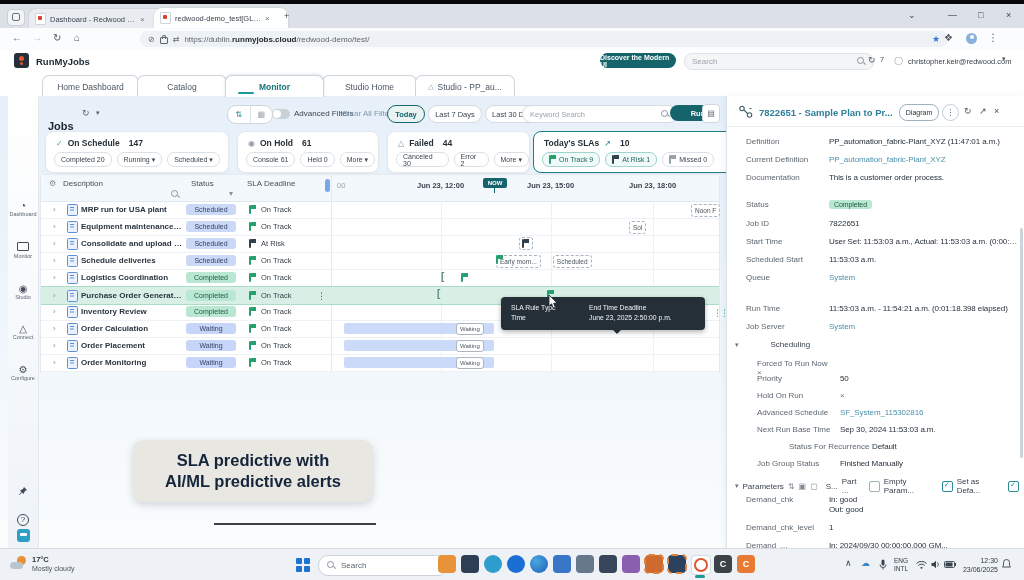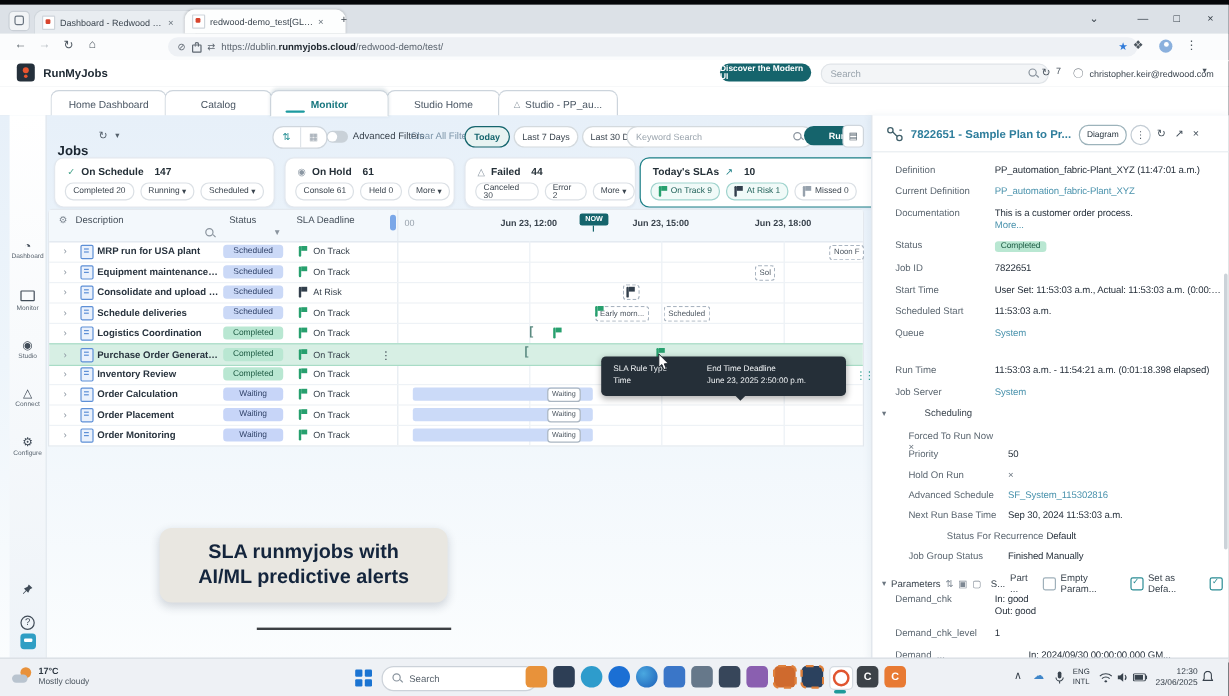--- a/index.html
+++ b/index.html
@@ -489,21 +489,21 @@
           <span class="tt-c" style="left:88px;top:6px;">End Time Deadline</span>
           <span class="tt-c" style="left:88px;top:16px;">June 23, 2025 2:50:00 p.m.</span>
         </div>
 
         <svg class="cursor" style="left:507px;top:120px;" width="10" height="14" viewBox="0 0 10 14">
           <path d="M1,0 L1,11 L3.6,8.8 L5.2,13 L7.2,12.2 L5.6,8.2 L9,8 Z" fill="#fff" stroke="#1c242c" stroke-width="0.8"></path>
         </svg>
       </div>
 
       <div class="callout">
-        <span>SLA runmyjobs with</span>
+        <span>SLA predictive with</span>
         <span>AI/ML predictive alerts</span>
       </div>
       <div class="uline"></div>
 
       <div class="panel">
         <svg style="position:absolute;left:11px;top:9px;" width="16" height="14" viewBox="0 0 16 14">
           <circle cx="4" cy="3.5" r="2.2" fill="none" stroke="#41606b" stroke-width="1.1"></circle>
           <circle cx="11.5" cy="10" r="2.2" fill="none" stroke="#41606b" stroke-width="1.1"></circle>
           <path d="M6 5 L9.5 8.5 M11.5 3.5 L13.5 3.5" stroke="#41606b" stroke-width="1.1" fill="none"></path>
         </svg>
@@ -519,24 +519,20 @@
               <span class="lb">Definition</span>
               <span class="vl">PP_automation_fabric-Plant_XYZ (11:47:01 a.m.)</span>
             </div>
           <div class="frow" style="top:46px;">
               <span class="lb">Documentation</span>
               <span class="vl">This is a customer order process.</span>
             </div>
           <div class="frow" style="top:28px;">
               <span class="lb">Current Definition</span>
               <span class="vl vlink">PP_automation_fabric-Plant_XYZ</span>
-            </div>
-          <div class="frow" style="top:56px;">
-              <span class="lb"></span>
-              <span class="vl vlink">More...</span>
             </div>
           <div class="frow" style="top:73px;">
               <span class="lb">Status</span>
               <span class="vl"><span class="pbadge">Completed</span></span>
             </div>
           <div class="frow" style="top:92px;">
               <span class="lb">Job ID</span>
               <span class="vl">7822651</span>
             </div>
           <div class="frow" style="top:110px;">
@@ -612,21 +608,21 @@
               <span class="vl">In: good</span>
             </div>
           <div class="frow" style="top:378px;">
               <span class="lb"></span>
               <span class="vl">Out: good</span>
             </div>
           <div class="frow" style="top:396px;">
               <span class="lb vlink">Demand_chk_level</span>
               <span class="vl">1</span>
             </div>
-          <div class="frow" style="top:414px;gap:28px;">
+          <div class="frow" style="top:414px;">
               <span class="lb vlink">Demand_...</span>
               <span class="vl">In: 2024/09/30 00:00:00.000 GM...</span>
             </div>
         </div>
         <div class="pscroll"></div>
       </div>
     </div>
   </div>
 
   <div class="taskbar">

